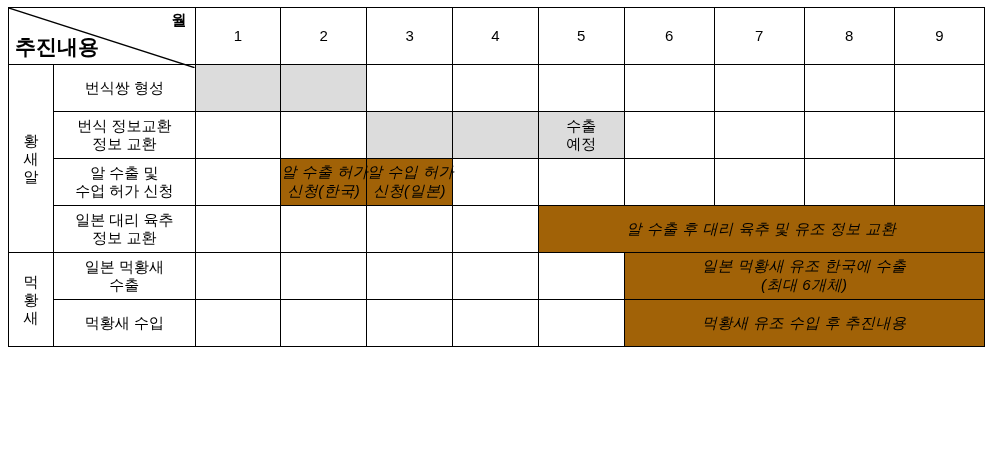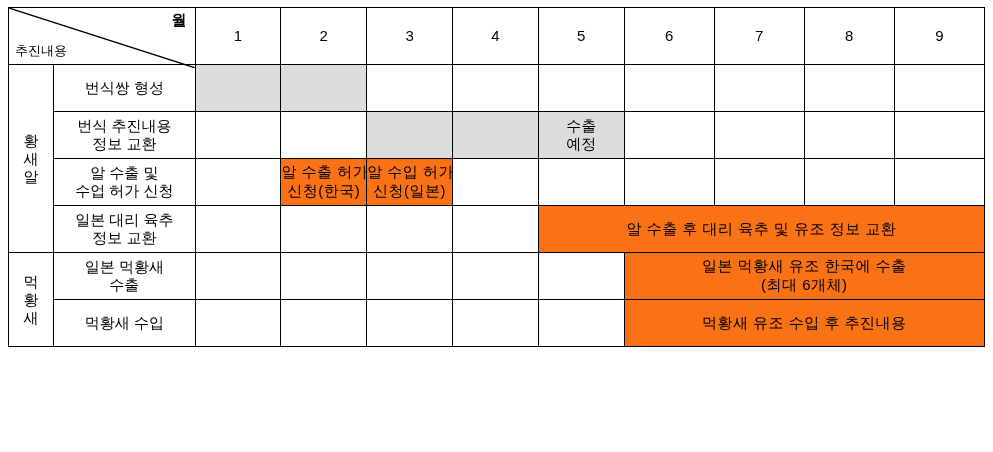--- a/index.html
+++ b/index.html
@@ -57,43 +57,44 @@
     position: absolute;
     right: 8px;
     top: 3px;
     font-size: 15px;
     font-weight: bold;
   }
   td.corner .task-lbl {
     position: absolute;
     left: 6px;
     bottom: 5px;
-    font-size: 13px;
-    font-weight: normal;
+    font-size: 21px;
+    font-weight: bold;
   }
   th.monthnum {
     height: 56px;
     font-size: 18px;
     font-weight: bold;
   }
   td.group {
     font-size: 15px;
     line-height: 1.25;
   }
   td.item {
     font-size: 15px;
     line-height: 1.3;
     padding: 2px 1px;
   }
   td.cell { height: 46px; }
   td.shade { background: #dcdcdc; }
   td.bar {
-    background: #f97316;
+    background: #a16207;
     font-size: 15px;
     letter-spacing: 0.5px;
+    font-style: italic;
   }
   td.bar.two {
     line-height: 1.25;
   }
   td.note {
     background: #dcdcdc;
     font-size: 14px;
     text-align: left;
     padding-left: 4px;
     vertical-align: top;
@@ -155,21 +156,21 @@
         <td class="cell"></td>
         <td class="cell"></td>
         <td class="cell"></td>
         <td class="cell"></td>
         <td class="cell"></td>
         <td class="cell"></td>
       </tr>
 
       <tr>
         <td class="item">
-          <span>번식 추진내용</span><br>
+          <span>번식 정보교환</span><br>
           <span>정보 교환</span>
         </td>
         <td class="cell"></td>
         <td class="cell"></td>
         <td class="cell shade"></td>
         <td class="cell shade"></td>
         <td class="note">
           <span>수출</span><br>
           <span>예정</span>
         </td>

